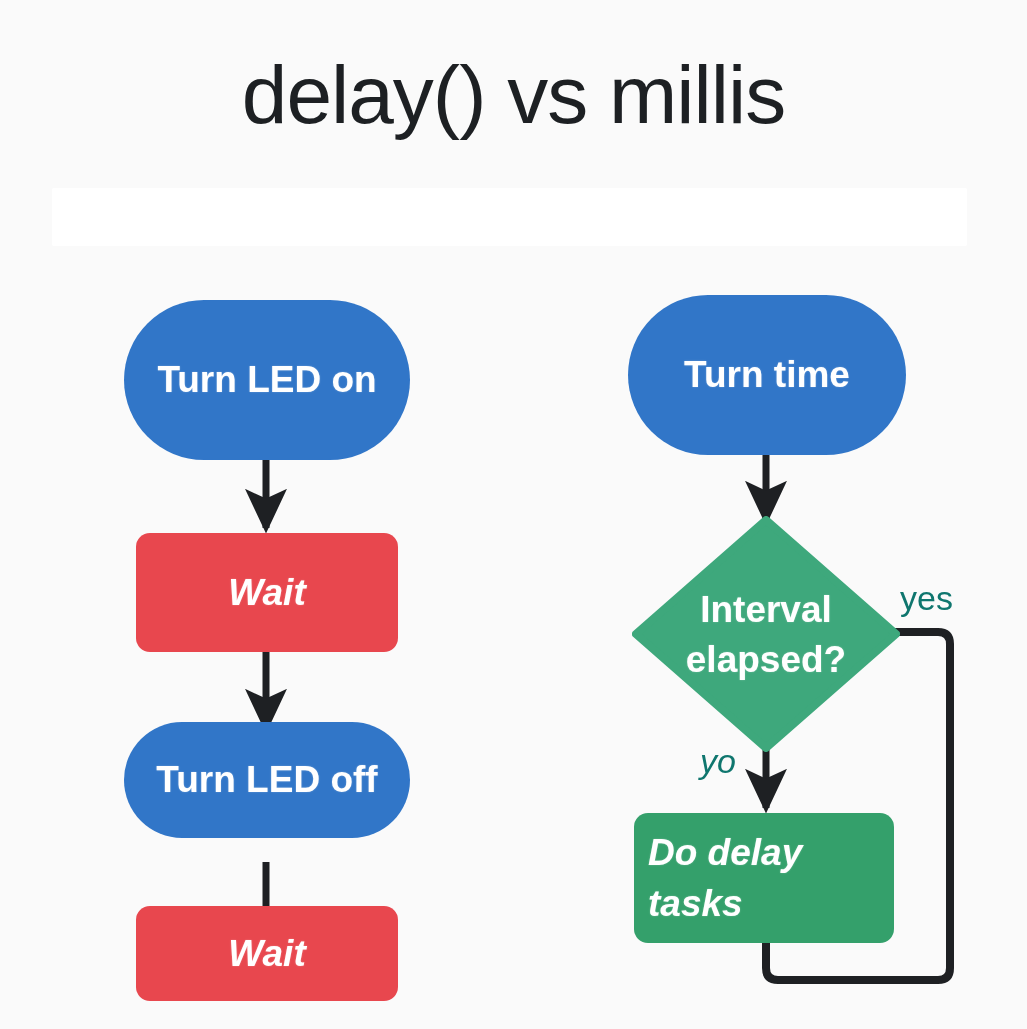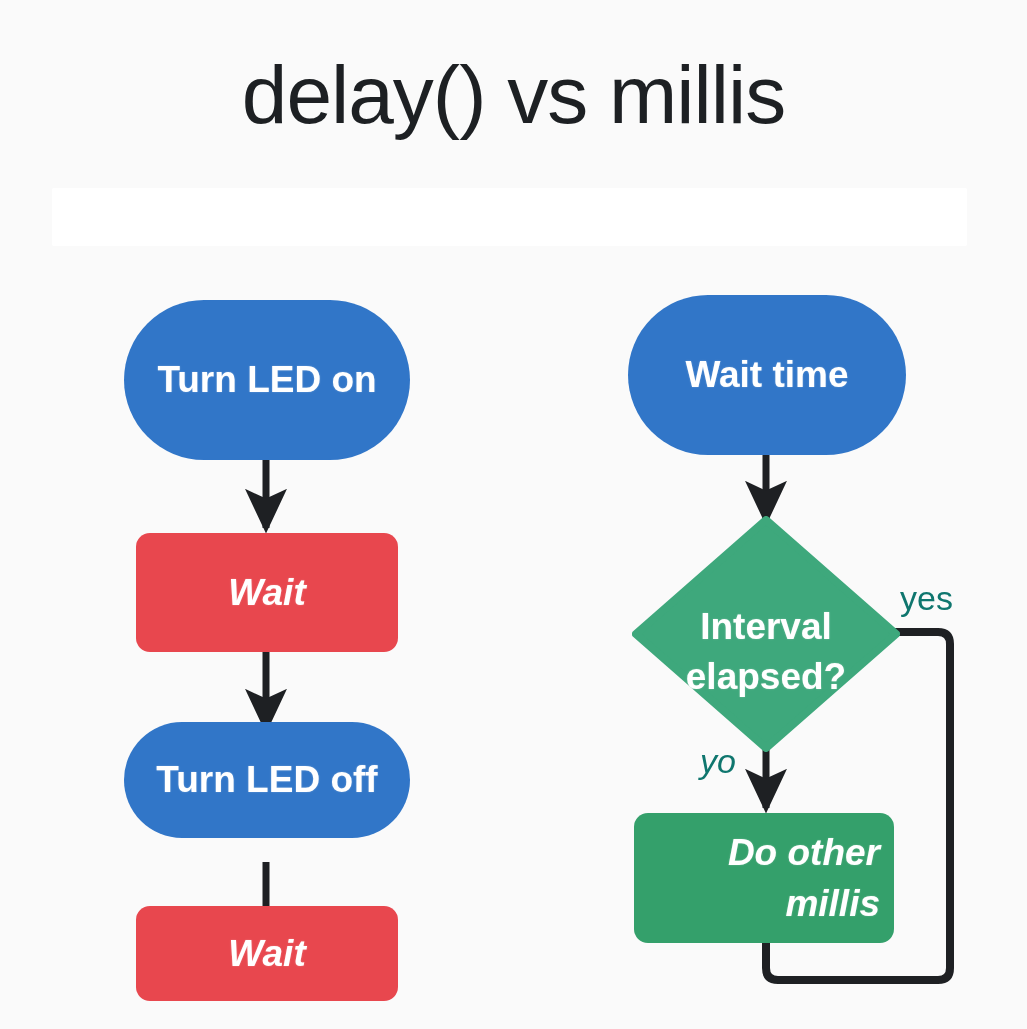--- a/index.html
+++ b/index.html
@@ -63,21 +63,21 @@
     width: 1027px;
     height: 1029px;
     pointer-events: none;
   }
   
   .node {
     position: absolute;
     display: flex;
     align-items: center;
     justify-content: center;
-    text-align: right;
+    text-align: left;
     color: #ffffff;
     font-weight: 700;
     font-size: 37px;
     line-height: 1.38;
     box-sizing: border-box;
     padding: 4px 14px;
     text-shadow: 0 0 2px rgba(255,255,255,0.30);
   }
   .node.pill       { border-radius: 150px; }
   .node.rect       { border-radius: 14px; font-style: italic;  }
@@ -100,21 +100,21 @@
   .diamond-shape {
     position: absolute;
     left: 0;
     top: 0;
     width: 100%;
     height: 100%;
   }
   .diamond-text {
     position: absolute;
     left: 0;
-    top: 18px;
+    top: 1px;
     width: 100%;
     height: 100%;
     display: flex;
     align-items: center;
     justify-content: center;
     text-align: center;
     color: #ffffff;
     font-weight: 700;
     font-size: 37px;
     line-height: 1.35;
@@ -162,31 +162,31 @@
 
   <div class="node pill" style="left:124px; top:722px; width:286px; height:116px; background:#3176c8;">
     <span class="node-label">Turn LED off</span>
   </div>
 
   <div class="node rect" style="left:136px; top:906px; width:262px; height:95px; background:#e8474e;">
     <span class="node-label">Wait</span>
   </div>
 
   <div class="node pill" style="left:628px; top:295px; width:278px; height:160px; background:#3176c8;">
-    <span class="node-label">Wait time</span>
+    <span class="node-label">Turn time</span>
   </div>
 
   <div class="diamond-wrap" style="left:632px; top:516px; width:268px; height:236px;">
     <svg class="diamond-shape" viewBox="0 0 268 236" preserveAspectRatio="none" xmlns="http://www.w3.org/2000/svg">
       <path d="M134 4 L264 118 L134 232 L4 118 Z" fill="#3ea87c" stroke="#3ea87c" stroke-width="8" stroke-linejoin="round"></path>
     </svg>
     <div class="diamond-text">Interval elapsed?</div>
   </div>
 
   <div class="node rect" style="left:634px; top:813px; width:260px; height:130px; background:#34a06b;">
-    <span class="node-label">Do other millis</span>
+    <span class="node-label">Do delay tasks</span>
   </div>
 
   <div class="edge-label" style="left:900px; top:581px;">yes</div>
 
   <div class="edge-label" style="left:700px; top:744px;font-style:italic;">yo</div>
 
 </div>
 
 </body></html>

